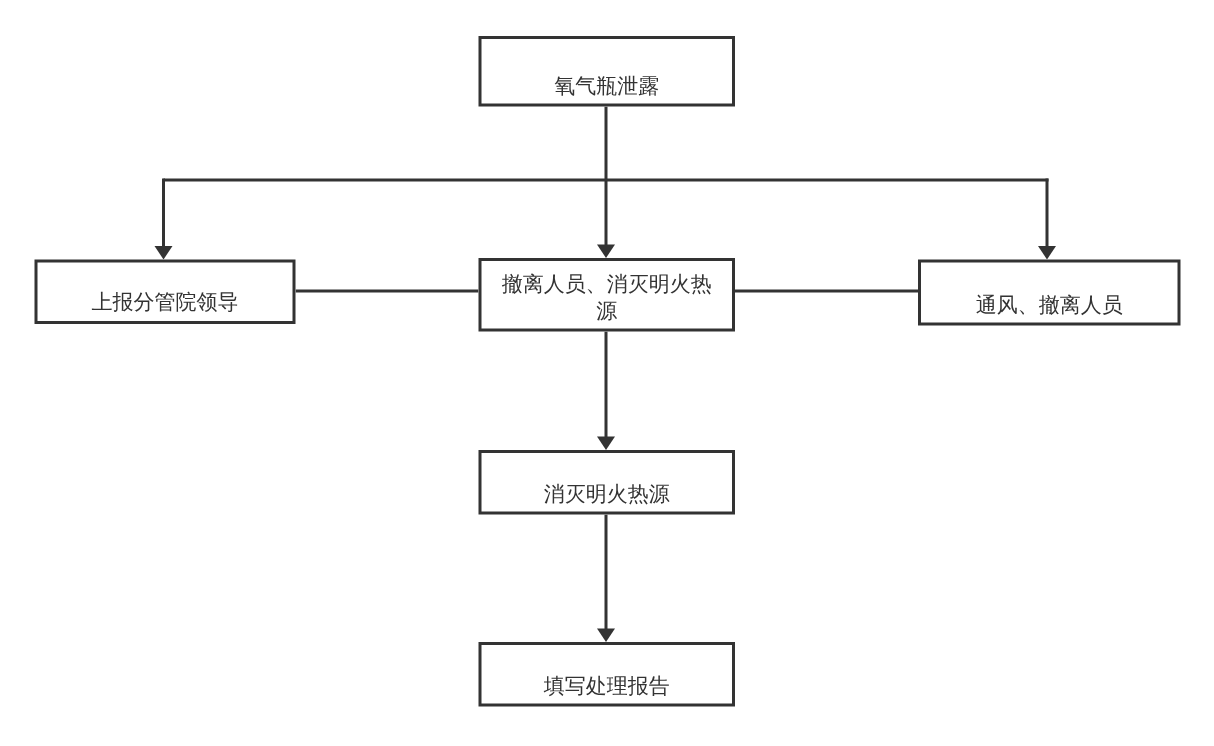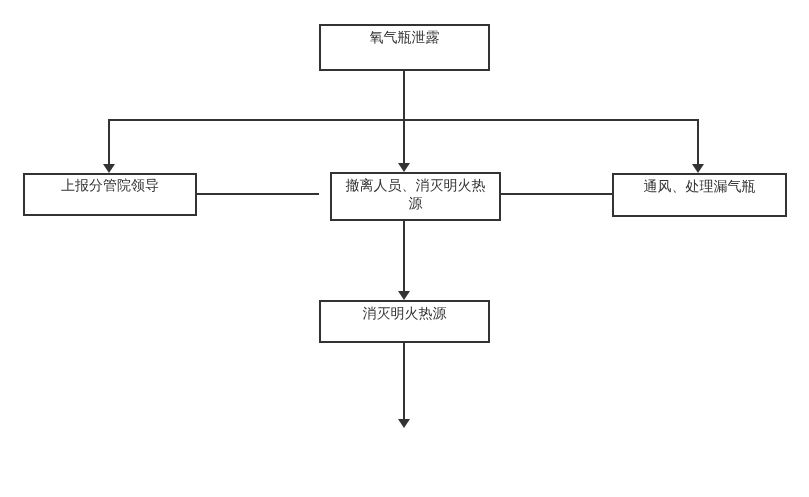--- a/index.html
+++ b/index.html
@@ -19,28 +19,28 @@
     overflow: hidden;
   }
   .node {
     position: absolute;
     border: 2px solid var(--border);
     background: var(--background);
     color: var(--text);
     font-size: 14px;
     line-height: 18px;
     display: flex;
-    align-items: flex-start;
+    align-items: flex-end;
     justify-content: center;
     text-align: center;
     padding: 2px 8px;
   }
   .n-start     { left: 319px; top:  24px; width: 171px; height: 47px; }
   .n-report    { left:  23px; top: 173px; width: 174px; height: 43px; font-family: Liberation Serif, serif; }
-  .n-evacuate  { left: 330px; top: 172px; width: 171px; height: 49px; }
+  .n-evacuate  { left: 319px; top: 172px; width: 171px; height: 49px; }
   .n-ventilate { left: 612px; top: 173px; width: 175px; height: 44px; }
   .n-handle    { left: 319px; top: 300px; width: 171px; height: 43px; }
   .n-form      { left: 319px; top: 428px; width: 171px; height: 43px; }
 
   .hline { position: absolute; height: 2px; background: var(--line); }
   .vline { position: absolute; width: 2px;  background: var(--line); }
   .arrow-down {
     position: absolute;
     width: 0; height: 0;
     border-left: 6px solid transparent;
@@ -84,19 +84,22 @@
   <div class="node n-start">
     <span>氧气瓶泄露</span>
   </div>
   <div class="node n-report">
     <span>上报分管院领导</span>
   </div>
   <div class="node n-evacuate">
     <span>撤离人员、消灭明火热源</span>
   </div>
   <div class="node n-ventilate">
-    <span>通风、处理漏气瓶</span>
+    <span>通风、撤离人员</span>
   </div>
   <div class="node n-handle">
     <span>消灭明火热源</span>
+  </div>
+  <div class="node n-form">
+    <span>填写处理报告</span>
   </div>
 
 </div>
 
 </body></html>

